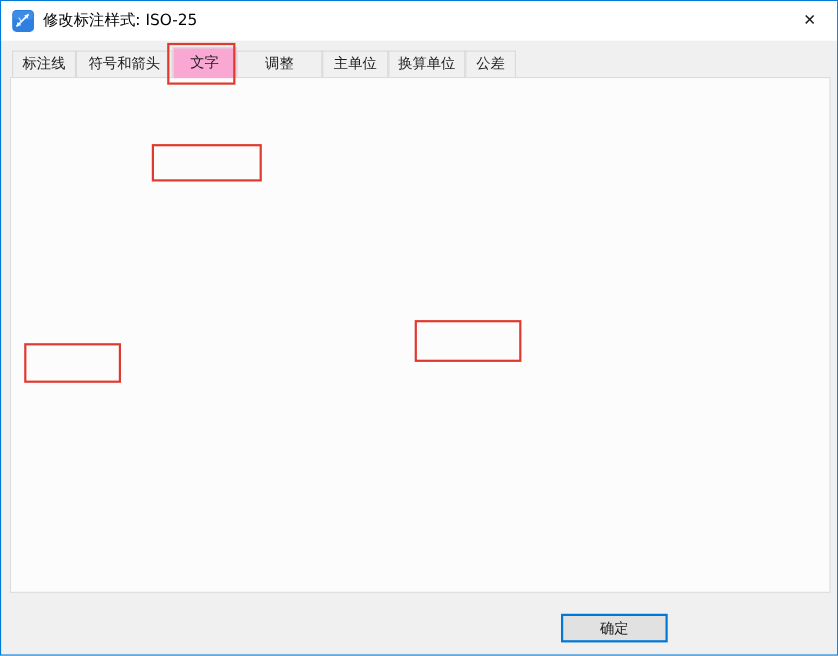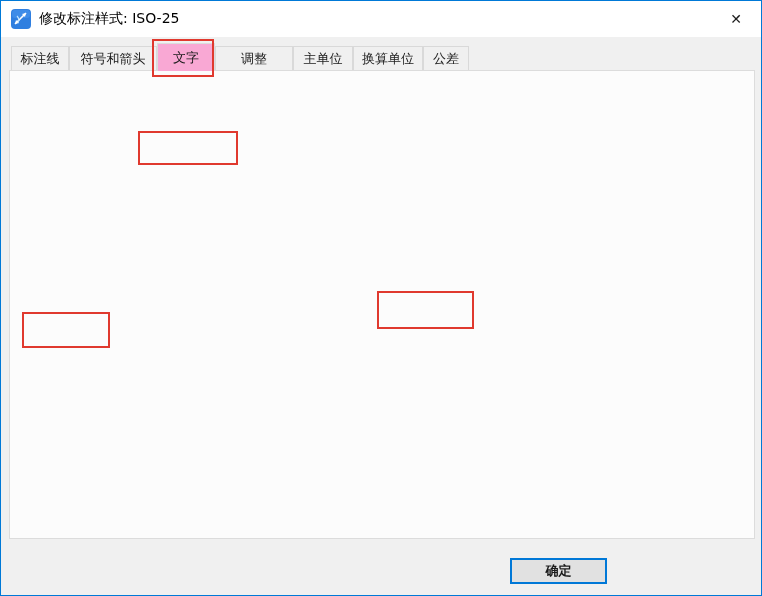--- a/index.html
+++ b/index.html
@@ -54,21 +54,21 @@
   .spin span + span { border-top:none; }
   .spin.disabled span { color:#a8a8a8; border-color:#cfcfcf; }
 
   .more-btn { position:absolute; background:#eeeeee; border:1px solid #a0a0a0; text-align:center;
               font-size:12px; line-height:16px; letter-spacing:2px; }
 
   .checkbox { position:absolute; width:14px; height:14px; background:#fff; border:1px solid #333; }
 
   .btn { position:absolute; background:#e1e1e1; border:1px solid #adadad; text-align:center;
          font-size:13px; display:flex; align-items:center; justify-content:center; }
-  .btn.primary { border:2px solid #0078d7;font-weight:bold; }
+  .btn.primary { border:2px solid #0078d7; }
 
   .redbox { position:absolute; border:2px solid #e0392e; z-index:6; background:transparent; }
 
   .preview { position:absolute; left:392px; top:82px; width:355px; height:191px;
              border:1px solid #9aa0a6; }
   .preview svg { display:block; width:100%; height:100%; }
   .dimtxt { font-family:"DejaVu Sans Mono", monospace; font-size:10px; }
 </style>
 </head>
 <body>

